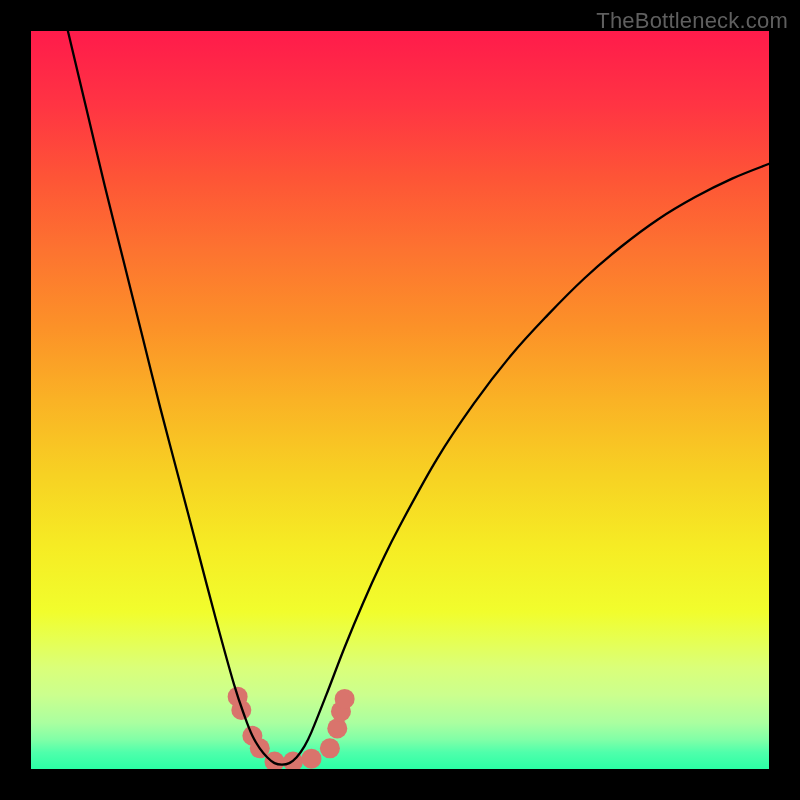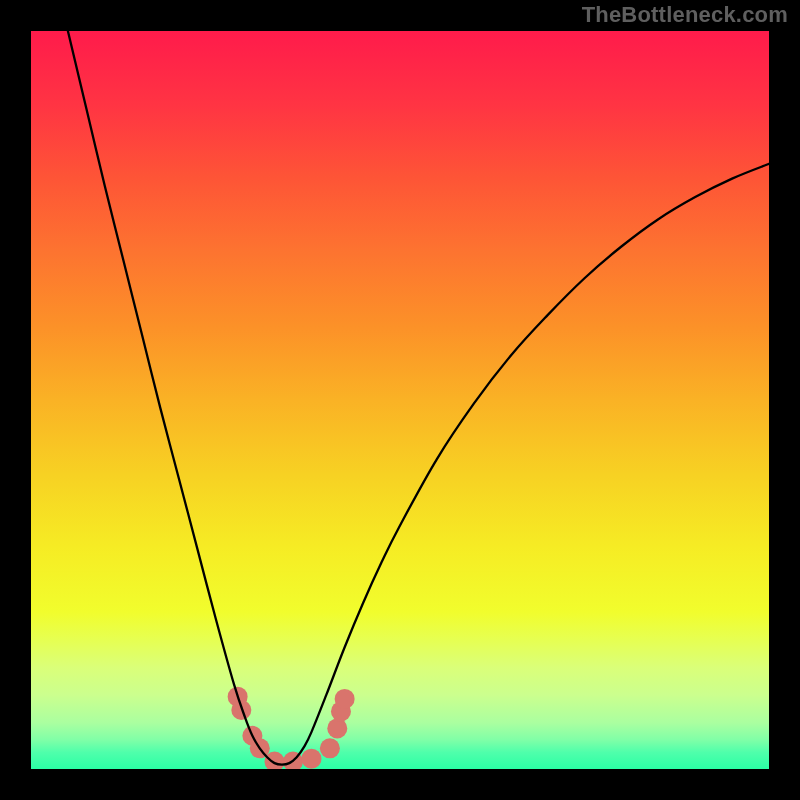--- a/index.html
+++ b/index.html
@@ -12,25 +12,25 @@
     font-family: Arial, Helvetica, sans-serif;
   }
   .outer {
     width: 800px;
     height: 800px;
     background: #000;
     position: relative;
   }
   .watermark {
     position: absolute;
-    top: 2px;
+    top: 8px;
     right: 12px;
     color: #5f5f5f;
     font-size: 22px;
-    font-weight: 700;
+    font-weight: 400;
     letter-spacing: 0.2px;
     z-index: 10;
     text-align: center;
   }
   .plot-wrap {
     position: absolute;
     left: 31px;
     top: 31px;
     width: 738px;
     height: 738px;

